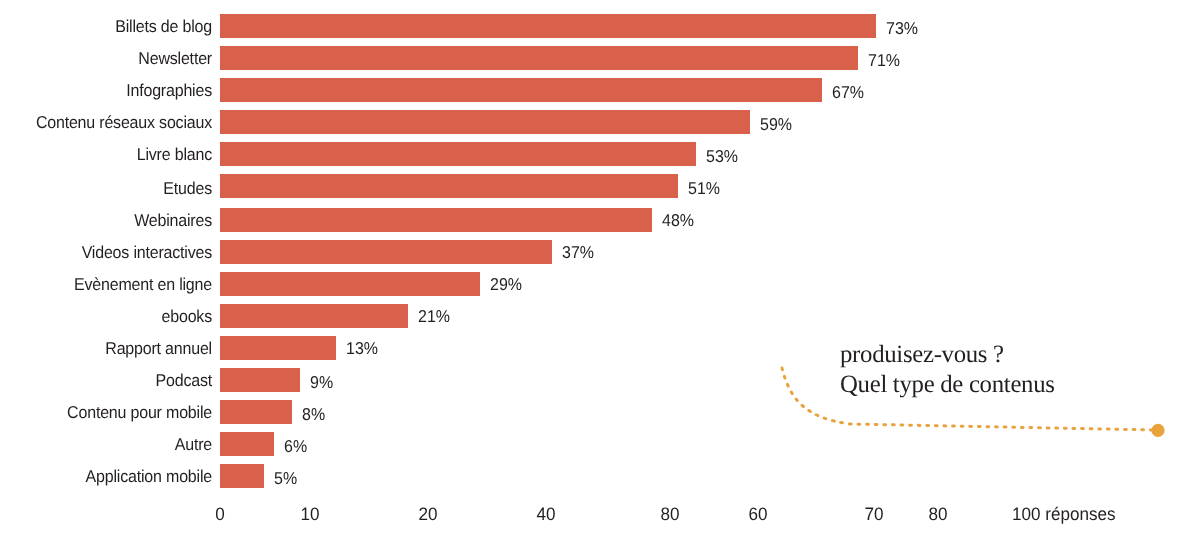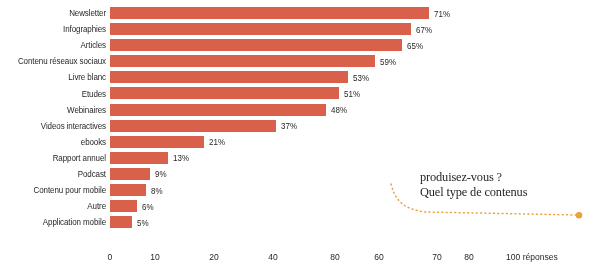--- a/index.html
+++ b/index.html
@@ -124,41 +124,41 @@
     height: 45px;
   }
 </style>
 </head>
 <body>
 
 <div id="chart-root">
 
   <div class="rows">
       <div class="row">
+        <div class="cat-label">Billets de blog</div>
+        <div class="bar-wrap" style="width: 327.77px;">
+          <span class="bar" style="width: 327.77px; background: rgb(217, 96, 74);"></span>
+        </div>
+        <div class="val-label" style="left: 442.77px;">73%</div>
+      </div>
+      <div class="row">
         <div class="cat-label">Newsletter</div>
         <div class="bar-wrap" style="width: 318.79px;">
           <span class="bar" style="width: 318.79px; background: rgb(217, 96, 74);"></span>
         </div>
         <div class="val-label" style="left: 433.79px;">71%</div>
       </div>
       <div class="row">
         <div class="cat-label">Infographies</div>
         <div class="bar-wrap" style="width: 300.83px;">
           <span class="bar" style="width: 300.83px; background: rgb(217, 96, 74);"></span>
         </div>
         <div class="val-label" style="left: 415.83px;">67%</div>
       </div>
       <div class="row">
-        <div class="cat-label">Articles</div>
-        <div class="bar-wrap" style="width: 291.85px;">
-          <span class="bar" style="width: 291.85px; background: rgb(217, 96, 74);"></span>
-        </div>
-        <div class="val-label" style="left: 406.85px;">65%</div>
-      </div>
-      <div class="row">
         <div class="cat-label">Contenu réseaux sociaux</div>
         <div class="bar-wrap" style="width: 264.91px;">
           <span class="bar" style="width: 264.91px; background: rgb(217, 96, 74);"></span>
         </div>
         <div class="val-label" style="left: 379.91px;">59%</div>
       </div>
       <div class="row">
         <div class="cat-label">Livre blanc</div>
         <div class="bar-wrap" style="width: 237.97px;">
           <span class="bar" style="width: 237.97px; background: rgb(217, 96, 74);"></span>
@@ -178,20 +178,27 @@
           <span class="bar" style="width: 215.52px; background: rgb(217, 96, 74);"></span>
         </div>
         <div class="val-label" style="left: 330.52px;">48%</div>
       </div>
       <div class="row">
         <div class="cat-label">Videos interactives</div>
         <div class="bar-wrap" style="width: 166.13px;">
           <span class="bar" style="width: 166.13px; background: rgb(217, 96, 74);"></span>
         </div>
         <div class="val-label" style="left: 281.13px;">37%</div>
+      </div>
+      <div class="row">
+        <div class="cat-label">Evènement en ligne</div>
+        <div class="bar-wrap" style="width: 130.21px;">
+          <span class="bar" style="width: 130.21px; background: rgb(217, 96, 74);"></span>
+        </div>
+        <div class="val-label" style="left: 245.21px;">29%</div>
       </div>
       <div class="row">
         <div class="cat-label">ebooks</div>
         <div class="bar-wrap" style="width: 94.29px;">
           <span class="bar" style="width: 94.29px; background: rgb(217, 96, 74);"></span>
         </div>
         <div class="val-label" style="left: 209.29px;">21%</div>
       </div>
       <div class="row">
         <div class="cat-label">Rapport annuel</div>

